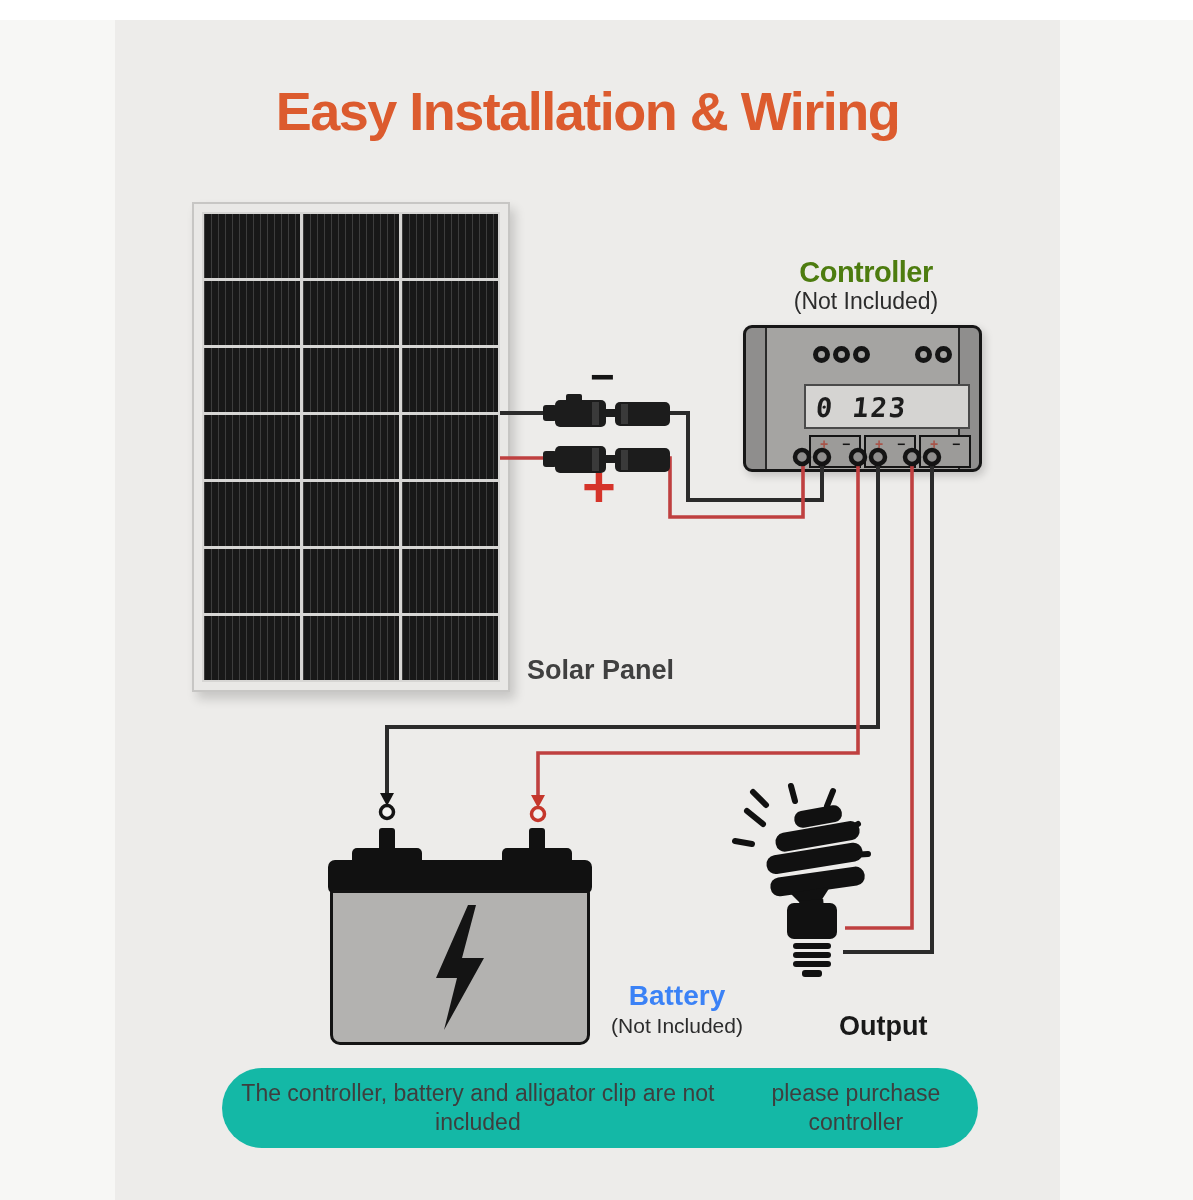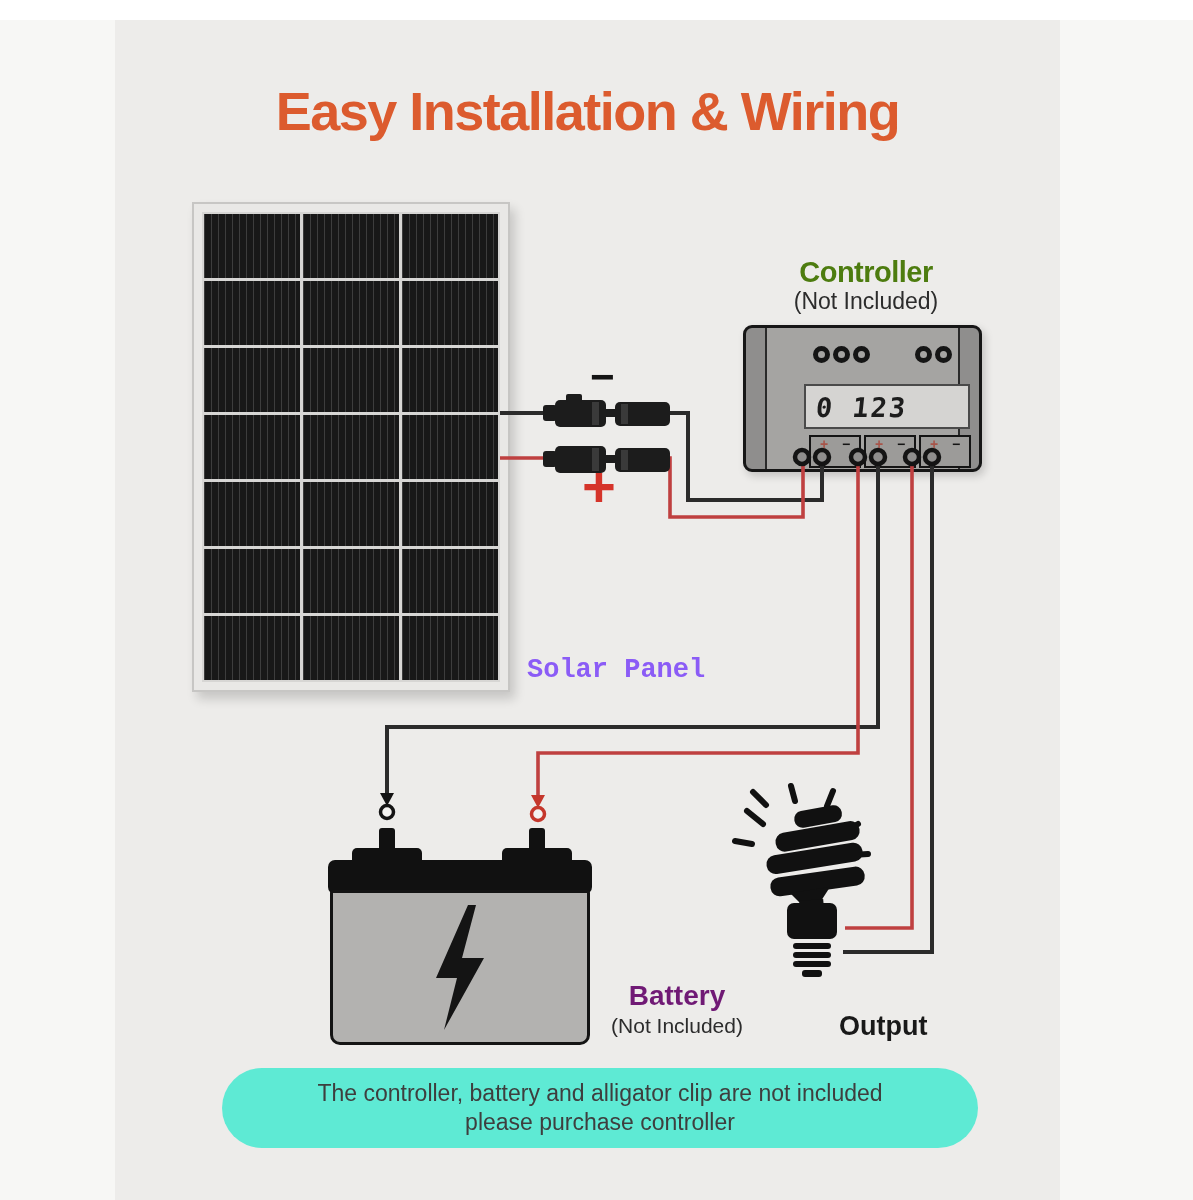--- a/index.html
+++ b/index.html
@@ -15,21 +15,21 @@
   
   .title { left:115px; top:80px; width:945px; text-align:center;
            font-size:54px; font-weight:800; letter-spacing:-1.5px; color:#dc5b2e; }
 
   
   .sp-frame { left:192px; top:202px; width:318px; height:490px; background:#e9e8e6;
               border:2px solid #c7c6c4; padding:8px; box-shadow:5px 7px 10px rgba(0,0,0,0.16); }
   .sp-cells { width:100%; height:100%; display:grid; gap:3px; background:#d7d6d4; border:2px solid #d7d6d4; }
   .sp-cell  { background:#181818;
               background-image:repeating-linear-gradient(90deg, rgba(255,255,255,0.16) 0 1px, transparent 1px 7px); }
-  .label-solar { left:527px; top:655px; font-size:27px; font-weight:bold; color:#8b5cf6;font-family:Liberation Mono, monospace; }
+  .label-solar { left:527px; top:655px; font-size:27px; font-weight:bold; color:#404040; }
 
   
   .sym-minus { left:590px; top:356px; font-size:42px; font-weight:900; color:#141414; line-height:1; }
   .sym-plus  { left:582px; top:458px; font-size:58px; font-weight:900; color:#d5342a; line-height:1; }
 
   
   .label-controller { left:775px; top:256px; width:182px; text-align:center;
                       font-size:29px; font-weight:bold; letter-spacing:-0.5px; color:#4d7c0f; }
   .label-controller-sub { left:765px; top:288px; width:202px; text-align:center;
                       font-size:23px; font-weight:500; color:#2c2c2c; }
@@ -50,29 +50,29 @@
   .tmark { position:absolute; top:0px; width:24px; text-align:center; font-size:14px; font-weight:bold; line-height:15px; }
   .tmark-pos { left:1px;  color:#a8554a; }
   .tmark-neg { right:1px; color:#141414; }
 
   
   .bat-post { background:#111; border-radius:3px 3px 0 0; }
   .bat-bump { background:#111; border-radius:5px; }
   .bat-top  { left:328px; top:860px; width:264px; height:34px; background:#111; border-radius:7px; }
   .bat-body { left:330px; top:890px; width:260px; height:155px; background:#b3b2b0;
               border:3px solid #141414; border-radius:3px 3px 10px 10px; }
-  .label-battery { left:596px; top:980px; width:162px; text-align:center; font-size:28px; font-weight:bold; color:#701a75; }
+  .label-battery { left:596px; top:980px; width:162px; text-align:center; font-size:28px; font-weight:bold; color:#3b82f6; }
   .label-battery-sub { left:584px; top:1014px; width:186px; text-align:center; font-size:21px; font-weight:500; color:#2c2c2c; }
 
   
   .label-output { left:839px; top:1011px; font-size:27px; font-weight:bold; color:#191919; }
 
   
-  .note { left:222px; top:1068px; width:756px; height:80px; background:#5eead4; border-radius:40px;
-          display:flex; flex-direction:column; justify-content:center; align-items:center; }
+  .note { left:222px; top:1068px; width:756px; height:80px; background:#14b8a6; border-radius:40px;
+          display:flex; flex-direction:row; justify-content:center; align-items:center; }
   .note div { font-size:23px; font-weight:500; color:#3e3e3e; line-height:29px; text-align:center; }
 
   
   .overlay { position:absolute; left:0; top:0; z-index:5; pointer-events:none; }
   .wb { stroke:#2b2b2b; stroke-width:4; fill:none; }
   .wr { stroke:#bf4040; stroke-width:3.6; fill:none; }
   .conn { fill:#1c1c1c; }
   .conn-band { fill:#3a3a3a; }
 </style>
 </head>

